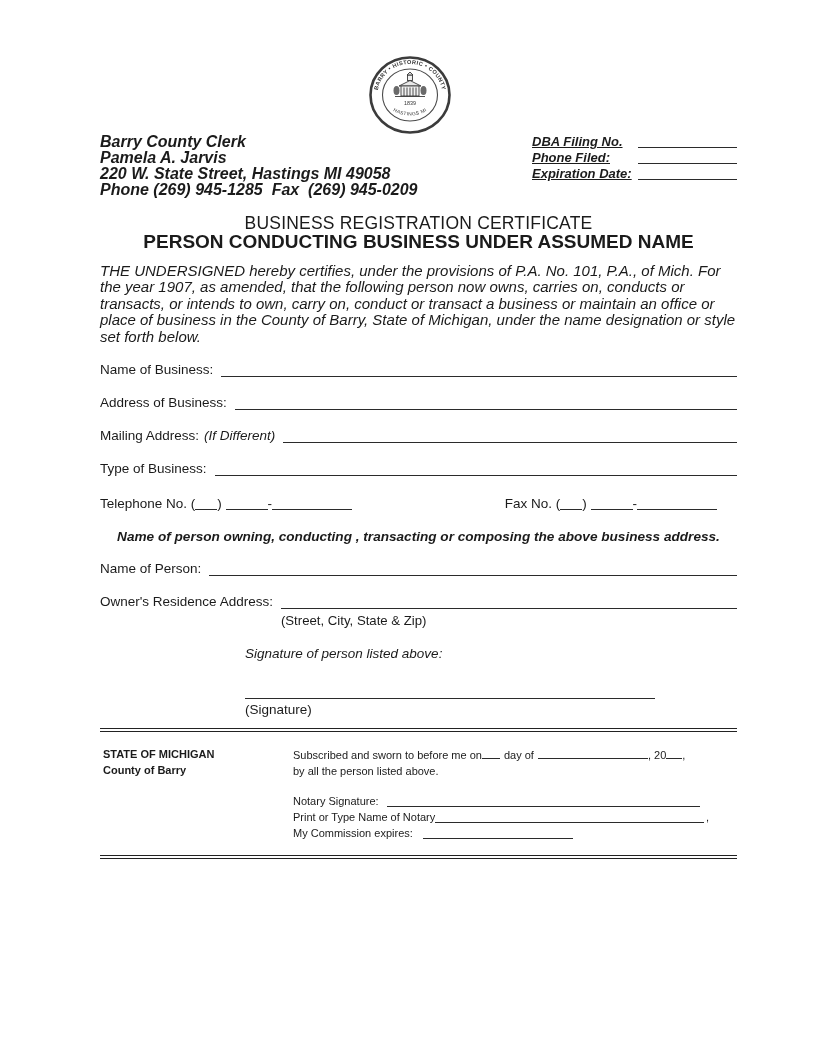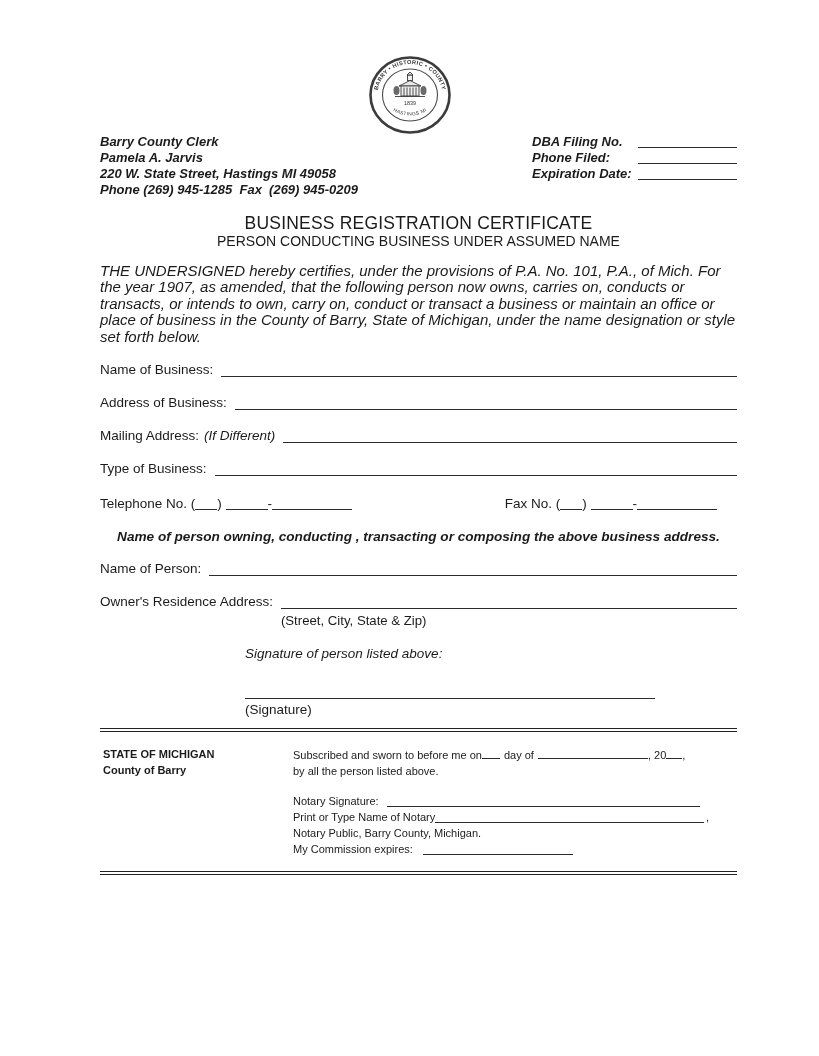--- a/index.html
+++ b/index.html
@@ -9,30 +9,30 @@
     font-family:"Liberation Sans","DejaVu Sans",sans-serif;
     color:#1b1b1b; overflow:hidden;
   }
   .content { padding:0 82px 0 100px; }
 
   
   .seal-wrap { text-align:center; padding-top:56px; height:134px; }
 
   
   .header-row { display:flex; justify-content:space-between; margin-top:0; }
-  .clerk-block { font-size:13px; font-weight:bold; font-style:italic; line-height:16px; }
+  .clerk-block { font-size:16px; font-weight:bold; font-style:italic; line-height:16px; }
   .filing-block { width:205px; font-size:13px; font-weight:bold; font-style:italic; line-height:16px; }
   .filing-row { display:flex; align-items:flex-end; height:16px; }
-  .filing-row .flabel { flex-shrink:0; min-width:100px; }
+  .filing-row .flabel { flex-shrink:0; min-width:100px;text-decoration:underline; }
   .filing-row .blank { flex:1; border-bottom:1.6px solid #2b2b2b; margin:0 0 2px 6px; height:1px; }
 
   
   .title-block { text-align:center; margin-top:15px; }
   .title-main { font-size:17.5px; font-weight:normal; letter-spacing:.2px; line-height:20px; }
-  .title-sub  { font-size:14px; font-weight:normal; line-height:17px; }
+  .title-sub  { font-size:19px; font-weight:bold; line-height:17px; }
 
   
   .intro { margin-top:13px; font-size:15px; font-style:italic; line-height:16.4px; }
 
   
   .frow { display:flex; align-items:flex-end; line-height:20px; font-size:13.5px; margin-top:13px; }
   .frow .label { flex-shrink:0; }
   .frow .note { font-style:italic; margin-left:5px; flex-shrink:0; }
   .frow .blank { flex:1; border-bottom:1.6px solid #2b2b2b; margin:0 0 3px 8px; height:1px; }
   .mt15 { margin-top:15px; }
@@ -217,21 +217,20 @@
         <div class="nrow">
           <span class="nlabel">Notary Signature:</span>
           <span class="nblank grow" style="margin-left:8px; margin-right:37px;"></span>
         </div>
         <div class="nrow">
           <span class="nlabel">Print or Type Name of Notary</span>
           <span class="nblank grow" style="margin-right:2px;"></span>
           <span>,</span>
           <span style="width:28px;"></span>
         </div>
-        <div>Notary Public, Barry County, Michigan.</div>
         <div class="nrow">
           <span class="nlabel">My Commission expires:</span>
           <span class="nblank" style="width:150px; margin-left:10px;"></span>
         </div>
       </div>
     </div>
 
     <div class="double-rule bottom"></div>
 
   </div>

